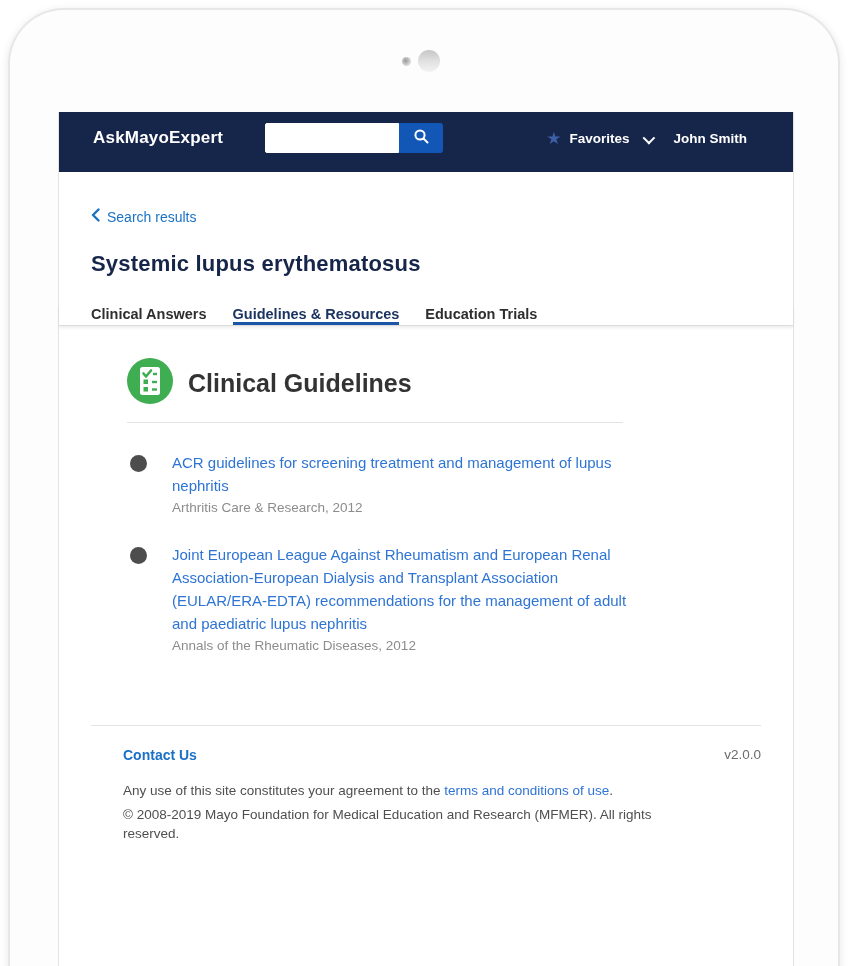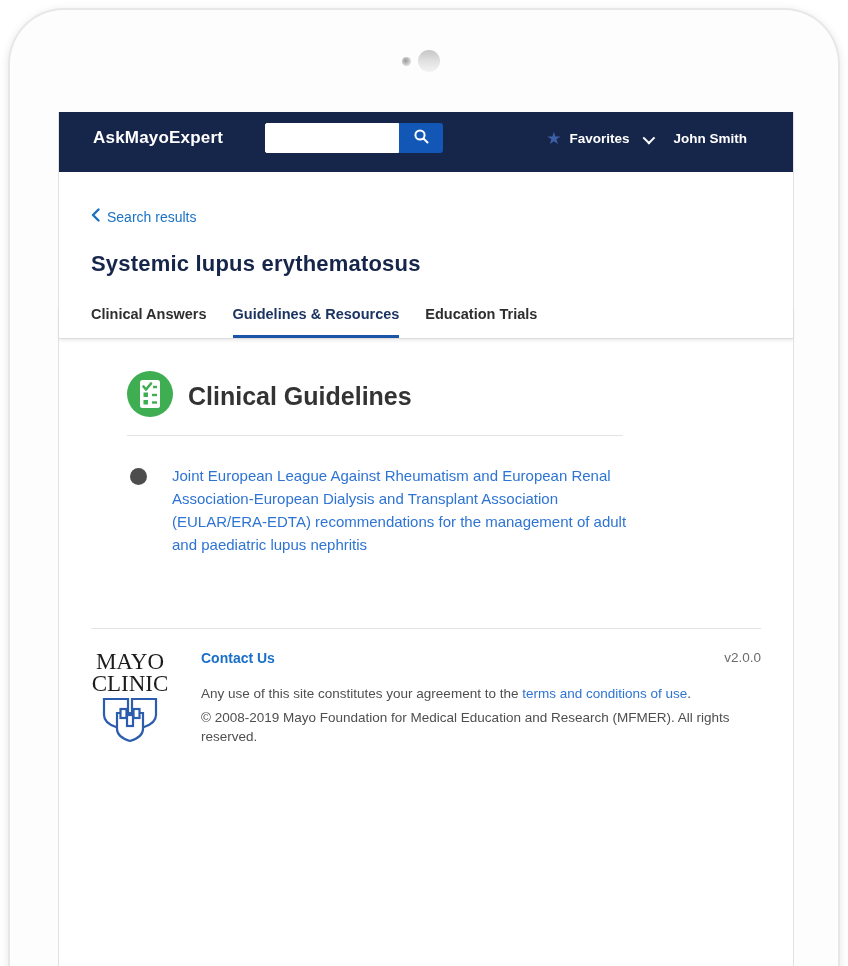--- a/index.html
+++ b/index.html
@@ -38,21 +38,21 @@
 
   
   .page-pad { padding: 8px 32px; }
   .back-link { display: inline-flex; align-items: center; margin-top: 28px; color: #1a72c5;
     font-size: 14px; cursor: pointer; text-decoration: none; }
   .back-chevron { margin-right: 7px; display: inline-block; }
   .page-title { margin-top: 25px; font-size: 22px; font-weight: bold; color: #16254a; letter-spacing: .2px; }
 
   .tab-bar { display: flex; gap: 26px; margin-top: 21px; padding: 0 32px; border-bottom: 1px solid #dcdcdc;
     box-shadow: 0 2px 3px rgba(0,0,0,.07); }
-  .tab { font-size: 14.5px; font-weight: bold; color: #2e2e2e; padding-bottom: 13px; cursor: pointer;
+  .tab { font-size: 14.5px; font-weight: bold; color: #2e2e2e; cursor: pointer;
     border-bottom: 3px solid transparent; }
   .tab.active { color: #1c3461; border-bottom-color: #1b55a8; }
 
   
   .section { margin: 32px 32px 0 68px; }
   .section-header { display: flex; align-items: center; gap: 15px; }
   .section-heading { font-size: 25px; font-weight: bold; color: #333333; }
   .section-divider { border: none; border-top: 1px solid #e4e4e4; margin-top: 14px; width: 496px; }
 
   .guideline-item { display: flex; margin-top: 28px; }
@@ -136,46 +136,40 @@
             <rect x="16.5" y="21.5" width="4.5" height="4.5" fill="#3fae52"></rect>
             <line x1="25" y1="24" x2="30" y2="24" stroke="#3fae52" stroke-width="2.4"></line>
             <rect x="16.5" y="29" width="4.5" height="4.5" fill="#3fae52"></rect>
             <line x1="25" y1="31.5" x2="30" y2="31.5" stroke="#3fae52" stroke-width="2.4"></line>
           </svg>
         </span>
         <h2 class="section-heading">Clinical Guidelines</h2>
       </div>
       <hr class="section-divider">
 
+      <div class="guideline-item">
+        <div class="bullet-dot"></div>
+        <div class="item-body">
+          <a class="item-link">ACR guidelines for screening treatment and management of lupus nephritis</a>
+          <div class="item-source">Arthritis Care &amp; Research, 2012</div>
+        </div>
+      </div>
 
       <div class="guideline-item">
         <div class="bullet-dot"></div>
         <div class="item-body">
           <a class="item-link">Joint European League Against Rheumatism and European Renal Association-European Dialysis and Transplant Association (EULAR/ERA-EDTA) recommendations for the management of adult and paediatric lupus nephritis</a>
+          <div class="item-source">Annals of the Rheumatic Diseases, 2012</div>
         </div>
       </div>
     </div>
 
     <div class="footer">
       <hr class="footer-divider">
       <div class="footer-row">
-        <div class="mayo-logo">
-          <svg width="78" height="96" viewBox="0 0 78 96">
-            <text x="39" y="20" text-anchor="middle" font-family="Liberation Serif, serif" font-size="23" fill="#1c1c1c">MAYO</text>
-            <text x="39" y="42" text-anchor="middle" font-family="Liberation Serif, serif" font-size="23" fill="#1c1c1c">CLINIC</text>
-            <g stroke="#2b5cad" stroke-width="2.2" fill="#ffffff">
-              <path d="M13,50 H37 V66 Q37,74 25,78 Q13,74 13,66 Z"></path>
-              <path d="M41,50 H65 V66 Q65,74 53,78 Q41,74 41,66 Z"></path>
-              <path d="M26,64 H52 V80 Q52,88 39,92 Q26,88 26,80 Z"></path>
-              <rect x="29.5" y="60" width="6" height="9"></rect>
-              <rect x="42.5" y="60" width="6" height="9"></rect>
-              <rect x="36" y="66" width="6" height="11"></rect>
-            </g>
-          </svg>
-        </div>
         <div class="footer-text">
           <a class="contact-link">Contact Us</a>
           <span class="version-label">v2.0.0</span>
           <div class="legal-line">
             <span>Any use of this site constitutes your agreement to the </span><a class="terms-link">terms and conditions of use</a><span>.</span>
           </div>
           <div class="copyright-line">© 2008-2019 Mayo Foundation for Medical Education and Research (MFMER). All rights reserved.</div>
         </div>
       </div>
     </div>

